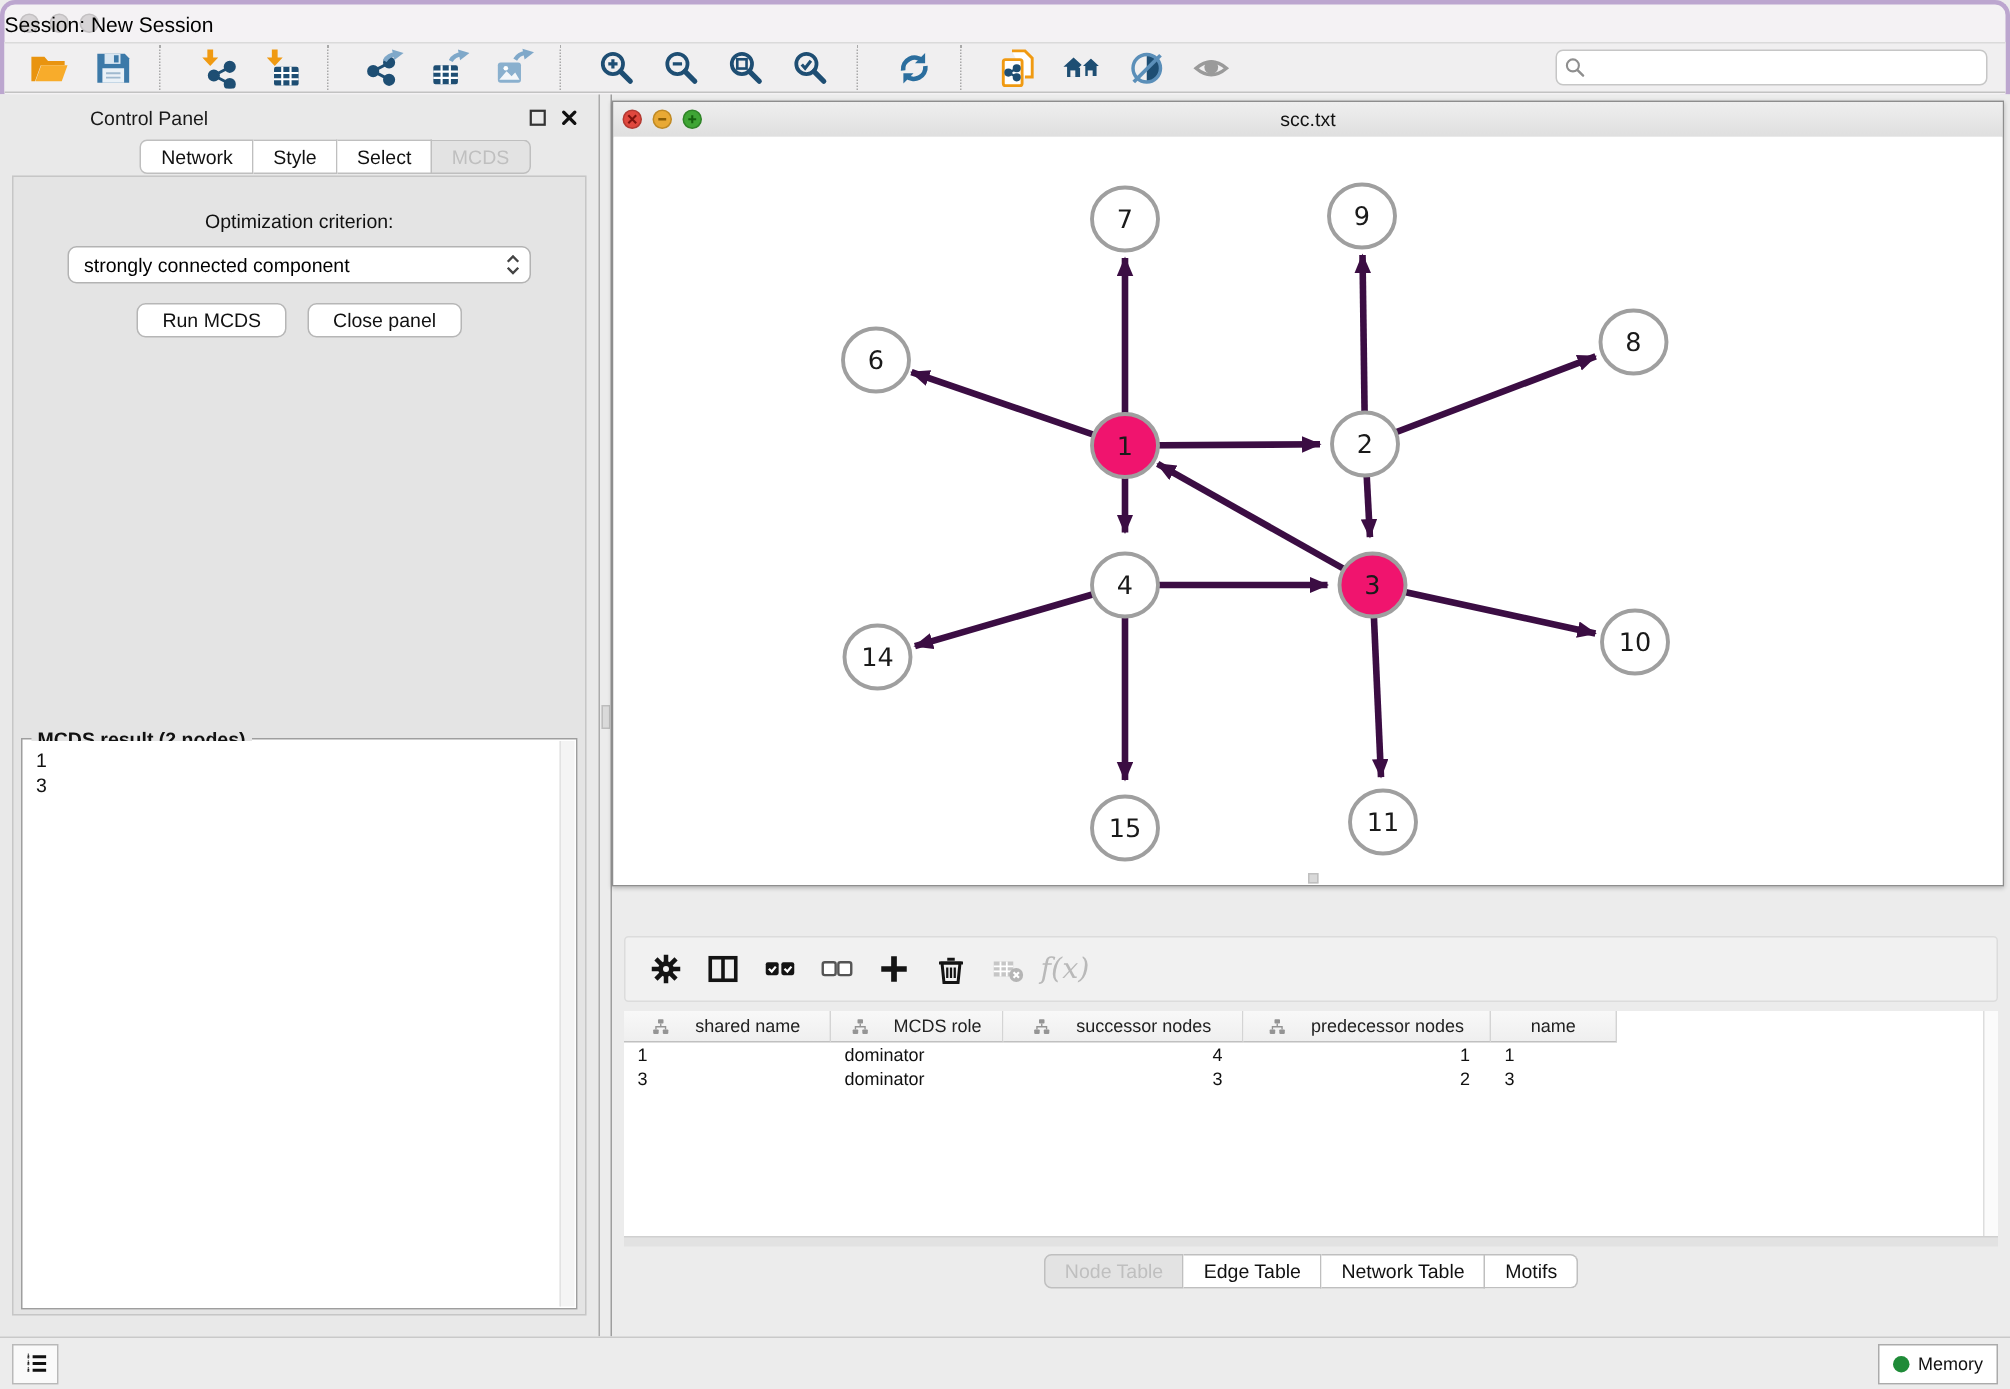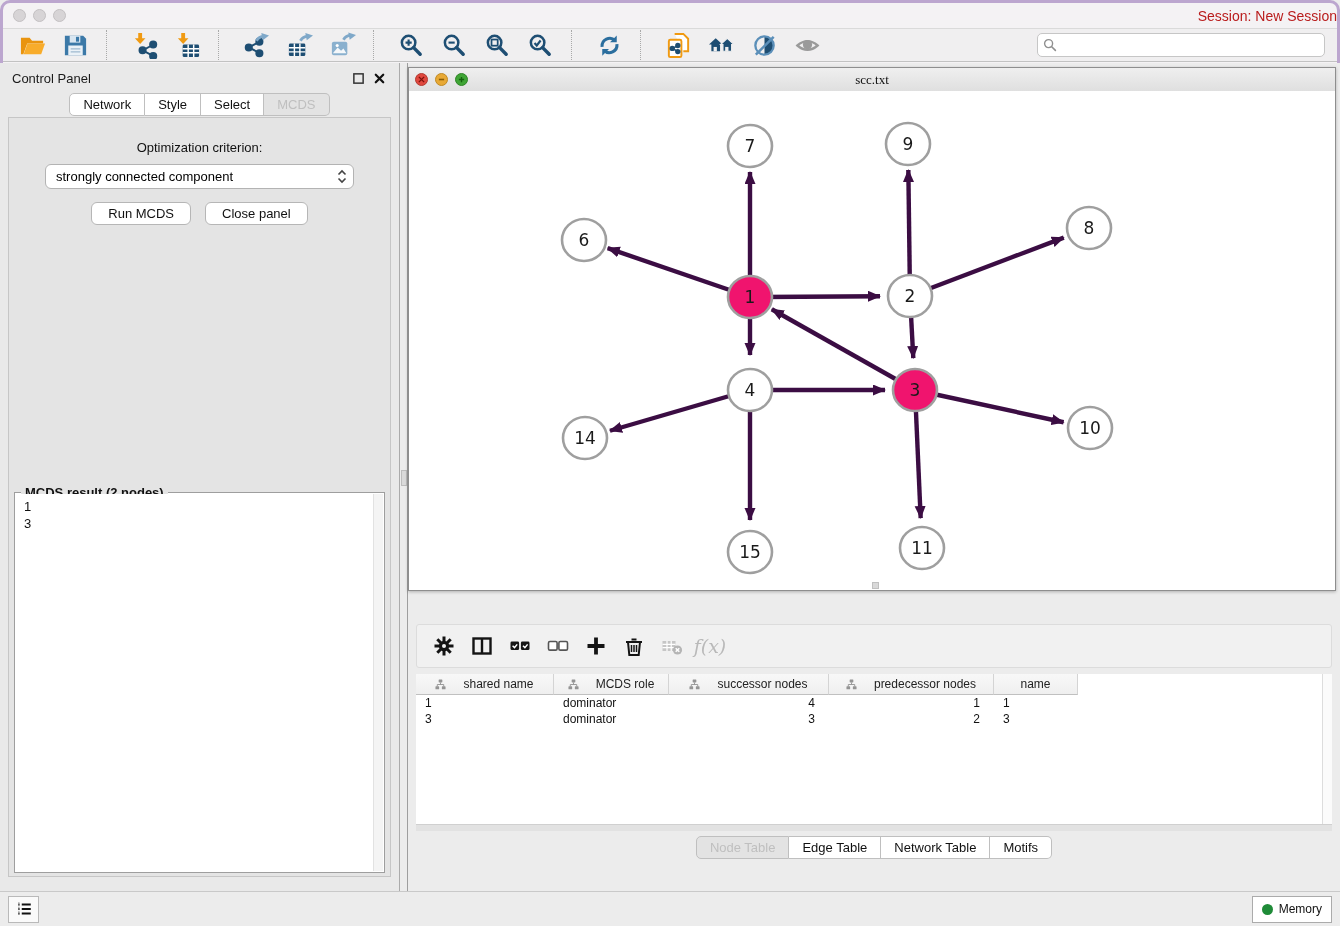--- a/index.html
+++ b/index.html
@@ -4,33 +4,33 @@
 <style>
   html,body{margin:0;padding:0;background:#D8D8D8;}
   .app{position:relative;width:1340px;height:926px;background:#ECECEC;
        font-family:"Liberation Sans",sans-serif;overflow:hidden;box-sizing:border-box;}
   
   .chrome{position:absolute;left:0;top:0;right:0;height:63px;box-sizing:border-box;
           border:3px solid #BCA6CF;border-bottom:none;border-radius:10px 10px 0 0;background:#F4F2F4;}
   .titlebar{position:relative;height:25px;display:flex;align-items:center;}
   .mac-lights{display:flex;gap:7px;margin-left:10px;}
   .mac-light{width:13px;height:13px;border-radius:50%;background:#D7D4D6;border:1px solid #C3C0C2;box-sizing:border-box;}
-  .app-title{position:absolute;left:0;right:0;text-align:right;color:#b91c1c;font-size:14px;padding-left:44px;}
+  .app-title{position:absolute;left:0;right:0;text-align:left;color:#000000;font-size:14px;}
   .toolbar{height:34px;background:#F0EFF0;border-top:1px solid #DADADA;border-bottom:1px solid #C2C2C2;
            display:flex;align-items:center;padding:0 8px;box-sizing:border-box;}
   .tb-btn{width:43px;height:30px;display:flex;align-items:center;justify-content:center;cursor:pointer;}
   .tb-btn svg{width:27px;height:27px;}
   .tb-sep{width:13px;height:30px;border-left:1px dotted #A9A9A9;margin:0 3px 0 9px;}
   .search-wrap{margin-left:auto;margin-right:4px;position:relative;}
   .search-input{width:288px;height:24px;border:1px solid #C6C6C6;border-radius:5px;background:#fff;
                 padding:0 6px 0 24px;font-size:13px;outline:none;box-sizing:border-box;}
   .search-glass{position:absolute;left:6px;top:5px;width:14px;height:14px;}
   
   .control-panel{position:absolute;left:0;top:63px;width:400px;bottom:35px;background:#E9E9E9;
-                 border-right:1px solid #ABABAB;box-sizing:border-box;}
+                 border-right:1px solid #ABABAB;box-sizing:border-box;padding-left:48px;}
   .panel-head{height:30px;display:flex;align-items:center;padding:0 12px;font-size:13px;color:#1a1a1a;}
   .panel-head .spacer{flex:1;}
   .win-ico{width:15px;height:15px;margin-left:6px;cursor:pointer;display:flex;align-items:center;justify-content:center;}
   .tabs-row{display:flex;justify-content:center;}
   .tab{background:#FFFFFF;border:1px solid #BFBFBF;border-left:none;padding:3px 13px;font-size:13px;color:#111;
        cursor:pointer;line-height:15px;}
   .tab:first-child{border-left:1px solid #BFBFBF;border-radius:5px 0 0 5px;}
   .tab:last-child{border-radius:0 5px 5px 0;}
   .tab.selected{background:#E3E3E3;color:#BFBFBF;}
   .cp-content{position:absolute;left:8px;right:8px;top:54px;bottom:14px;background:#E4E4E4;
@@ -46,21 +46,21 @@
   .result-legend{position:absolute;top:-8px;left:6px;background:#E4E4E4;padding:0 4px;font-size:13px;color:#111;font-weight:bold;}
   .result-area{position:absolute;inset:1px;background:#fff;padding:4px 2px 2px 8px;font-size:13px;line-height:17px;color:#111;overflow:hidden;}
   .result-scroll{position:absolute;top:1px;bottom:1px;right:1px;width:9px;background:#F4F4F4;border-left:1px solid #E2E2E2;}
   
   .v-splitter{position:absolute;left:400px;top:63px;width:8px;bottom:35px;background:#ECECEC;border-right:1px solid #9E9E9E;box-sizing:border-box;cursor:col-resize;}
   .v-handle{position:absolute;left:1px;top:407px;width:6px;height:16px;background:#DADADA;border:1px solid #BDBDBD;box-sizing:border-box;}
   
   .net-window{position:absolute;left:408px;top:67px;width:928px;height:524px;background:#fff;
               border:1px solid #8E8E8E;box-sizing:border-box;box-shadow:0 1px 3px rgba(0,0,0,.25);}
   .net-titlebar{height:23px;background:linear-gradient(#EFEFEF,#DFDFDF);border-bottom:1px solid #B5B5B5;
-                position:relative;display:flex;align-items:center;font-family:Liberation Serif, serif;}
+                position:relative;display:flex;align-items:center;}
   .net-lights{display:flex;gap:7px;margin-left:6px;}
   .net-light{width:13px;height:13px;border-radius:50%;display:flex;align-items:center;justify-content:center;cursor:pointer;box-sizing:border-box;}
   .net-title{position:absolute;left:0;right:0;text-align:center;font-size:13px;color:#111;}
   .net-canvas{position:absolute;left:0;top:23px;right:0;bottom:0;background:#fff;overflow:hidden;}
   .canvas-grip{position:absolute;left:50%;bottom:1px;width:7px;height:7px;background:#D9D9D9;border:1px solid #C0C0C0;box-sizing:border-box;}
   
   .table-panel{position:absolute;left:408px;top:595px;right:0;bottom:35px;background:#ECECEC;box-sizing:border-box;}
   .tp-toolbar{position:absolute;left:8px;right:8px;top:29px;height:44px;background:#F1F1F1;border:1px solid #DCDCDC;
               border-radius:3px;display:flex;align-items:center;padding:4px 8px;box-sizing:border-box;}
   .tp-btn{width:38px;height:36px;display:flex;align-items:center;justify-content:center;cursor:pointer;}

